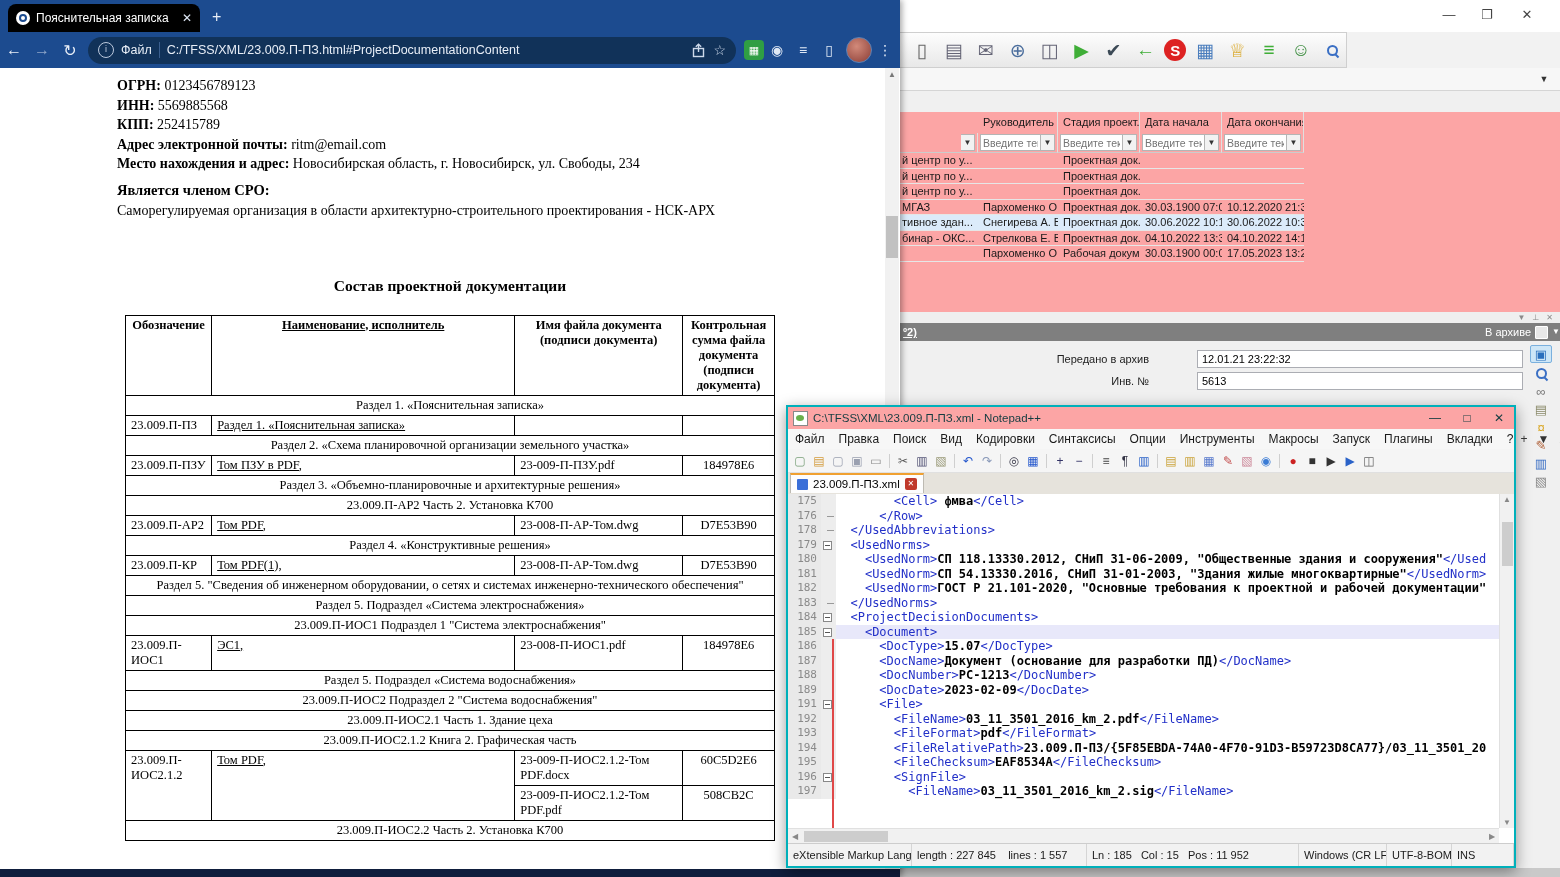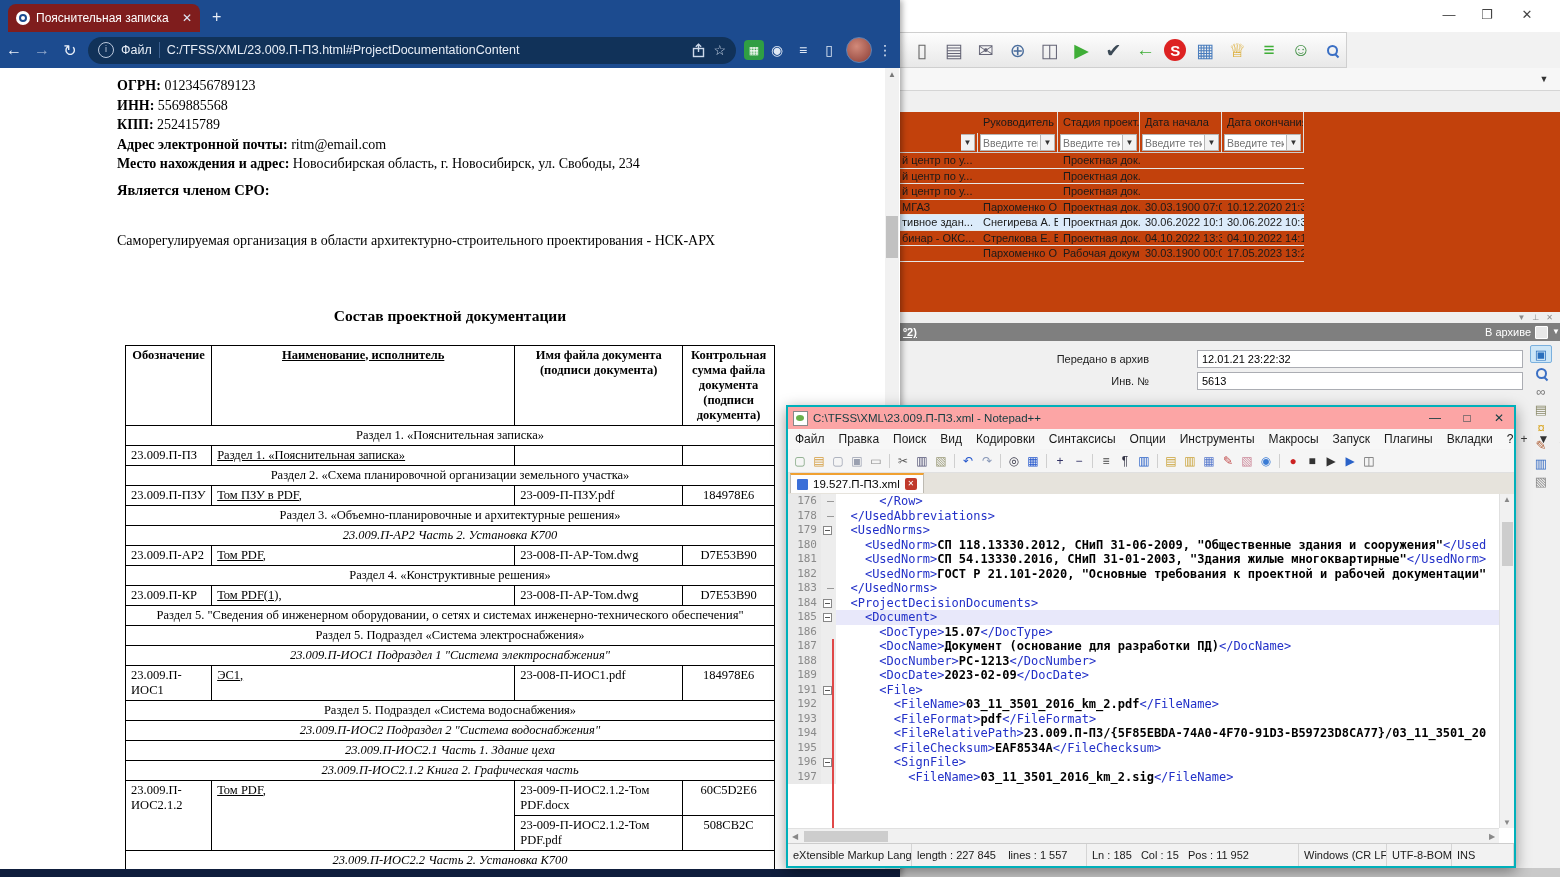--- a/index.html
+++ b/index.html
@@ -9,21 +9,21 @@
   #bgapp{position:absolute;inset:0;background:#f0f0f0;}
   .app-titlebar{position:absolute;left:0;top:0;width:1560px;height:32px;background:#ffffff;}
   .winctl{position:absolute;top:4px;width:30px;height:22px;text-align:center;color:#444;font-size:13px;line-height:22px;cursor:default;}
   .app-toolbar{position:absolute;left:897px;top:32px;width:450px;height:36px;background:linear-gradient(#fdfdfd,#e8e8e8);
                border:1px solid #cfcfcf;border-left:none;display:flex;align-items:center;gap:6px;padding-left:12px;box-sizing:border-box;}
   .app-toolbar-rest{position:absolute;left:1347px;top:32px;width:213px;height:36px;background:#f2f2f2;border-bottom:1px solid #cfcfcf;}
   .aico{width:26px;height:26px;display:flex;align-items:center;justify-content:center;font-size:19px;}
   .app-combo{position:absolute;left:897px;top:68px;width:663px;height:22px;background:#f7f7f7;border-bottom:1px solid #d5d5d5;}
   .combo-caret{position:absolute;right:8px;top:4px;width:16px;height:14px;color:#333;font-size:9px;text-align:center;line-height:14px;}
   
-  .grid{position:absolute;left:897px;top:112px;width:663px;height:200px;background:#c2410c;font-size:11px;color:#1a1a1a;text-decoration:underline;}
+  .grid{position:absolute;left:897px;top:112px;width:663px;height:200px;background:#fca5a5;font-size:11px;color:#1a1a1a;text-decoration:underline;}
   .gh{position:absolute;top:0;height:21px;line-height:21px;padding-left:5px;box-sizing:border-box;border-right:1px solid #e0e0e0;white-space:nowrap;overflow:hidden;}
   .gf{position:absolute;top:21px;height:20px;box-sizing:border-box;border-right:1px solid #e0e0e0;border-bottom:1px solid #ccc;display:flex;align-items:center;padding:1px 2px;}
   .gf input{flex:1;min-width:0;height:15px;border:1px solid #b5b5b5;font-size:10.5px;padding:0 2px;font-family:"Liberation Sans",sans-serif;}
   .gf .fcaret{width:13px;height:15px;border:1px solid #b5b5b5;border-left:none;background:#f2f2f2;font-size:8px;line-height:15px;text-align:center;color:#333;}
   .gr{position:absolute;height:15.5px;line-height:15.5px;box-sizing:border-box;border-bottom:1px solid #e6e6e6;white-space:nowrap;}
   .gr .gc{position:absolute;top:0;height:15.5px;padding-left:5px;box-sizing:border-box;overflow:hidden;white-space:nowrap;}
   .mini-strip{position:absolute;left:897px;top:312px;width:663px;height:11px;background:#efefef;}
   .mini-strip span{float:right;color:#8a8a8a;font-size:8px;line-height:11px;margin-right:7px;}
   .panel-hdr{position:absolute;left:897px;top:323px;width:663px;height:18px;background:#7f7f7f;color:#fff;font-size:11px;line-height:18px;text-decoration:underline;}
   .panel-hdr .lhs{margin-left:6px;text-decoration:underline;font-weight:bold;}
@@ -36,21 +36,21 @@
   .sico{width:20px;height:16px;display:flex;align-items:center;justify-content:center;font-size:13px;}
   .sico.sel{background:#cde6f7;border:1px solid #7ab0de;border-radius:2px;}
   .app-bottom{position:absolute;left:897px;top:868px;width:663px;height:9px;background:#c9c9c9;}
   
   .mag{display:inline-block;width:13px;height:13px;position:relative;}
   .mag::before{content:"";position:absolute;left:1px;top:1px;width:7px;height:7px;border:2px solid currentColor;border-radius:50%;}
   .mag::after{content:"";position:absolute;left:9px;top:9px;width:5px;height:2px;background:currentColor;transform:rotate(45deg);transform-origin:left center;}
   
   #browser{position:absolute;left:0;top:0;width:900px;height:877px;background:#fff;box-shadow:2px 0 6px rgba(0,0,0,.35);}
   .tabstrip{position:absolute;left:0;top:0;width:900px;height:32px;background:#1c4b8f;}
-  .btab{position:absolute;left:8px;top:4px;width:192px;height:28px;background:#7f1d1d;border-radius:8px 8px 0 0;
+  .btab{position:absolute;left:8px;top:4px;width:192px;height:28px;background:#000000;border-radius:8px 8px 0 0;
         display:flex;align-items:center;padding:0 8px;box-sizing:border-box;color:#fff;font-size:12px;gap:6px;}
   .btab .ttl{flex:1;overflow:hidden;white-space:nowrap;}
   .fav{width:14px;height:14px;border-radius:50%;background:#fff;position:relative;flex:none;}
   .fav::after{content:"";position:absolute;left:3px;top:3px;width:8px;height:8px;border-radius:50%;border:2px solid #1c4b8f;box-sizing:border-box;}
   .tclose{color:#dfe8f5;font-size:12px;}
   .newtab{position:absolute;left:212px;top:8px;color:#e8eef7;font-size:16px;}
   .btoolbar{position:absolute;left:0;top:32px;width:900px;height:36px;background:#1c4b8f;display:flex;align-items:center;color:#e8eef7;}
   .navico{width:28px;text-align:center;font-size:16px;}
   .pill{margin-left:4px;width:648px;height:27px;background:#113259;border-radius:14px;display:flex;align-items:center;
         color:#e8eef7;font-size:12.5px;padding:0 10px;box-sizing:border-box;gap:7px;}
@@ -65,27 +65,27 @@
             font-family:"Liberation Serif","DejaVu Serif",serif;color:#000;}
   .bscroll{position:absolute;left:885px;top:68px;width:14px;height:801px;background:#f1f1f1;}
   .bscroll .arr{position:absolute;left:0;width:14px;height:14px;color:#777;font-size:8px;text-align:center;line-height:14px;}
   .bthumb{position:absolute;left:1px;top:148px;width:12px;height:42px;background:#c1c1c1;}
   .bbottom{position:absolute;left:0;top:869px;width:900px;height:8px;background:#0f1e3d;}
   
   .doc{padding:8px 0 0 117px;width:660px;}
   .dline{font-size:14px;line-height:19.5px;}
   .dline b{font-weight:bold;}
   .sro-h{font-size:14.5px;font-weight:bold;margin-top:5px;line-height:22px;}
-  .sro-t{font-size:14px;line-height:20px;margin-top:30px;}
+  .sro-t{font-size:14px;line-height:20px;}
   .dtitle{font-size:15.5px;font-weight:bold;text-align:center;width:650px;margin:56px 0 20px 8px;}
   table.dt{border-collapse:collapse;margin-left:8px;width:650px;font-size:12.5px;}
   table.dt td,table.dt th{border:1px solid #000;padding:2px 5px;vertical-align:top;font-weight:normal;}
   table.dt th{font-weight:bold;text-align:center;white-space:pre-line;}
   .sectr td{font-weight:bold;text-align:center;}
-  .subtr td{font-weight:bold;font-style:italic;text-align:center;}
+  .subtr td{font-weight:bold;text-align:center;}
   .c1{width:72px;}.c2{width:283px;text-decoration:underline;}.c3{width:152px;}.c4{width:78px;text-align:center;}
   
   #notepad{position:absolute;left:786px;top:405px;width:730px;height:463px;background:#fff;border:2px solid #00b0ba;
            box-sizing:border-box;box-shadow:0 4px 14px rgba(0,0,0,.4);font-size:12px;}
   .np-title{position:absolute;left:0;top:0;width:726px;height:22px;background:#fca5a5;color:#143c40;
             display:flex;align-items:center;font-size:11.5px;gap:5px;padding-left:5px;box-sizing:border-box;}
   .npicon{width:13px;height:13px;background:#fff;border:1px solid #888;position:relative;flex:none;}
   .npicon::after{content:"";position:absolute;left:2px;top:3px;width:8px;height:6px;background:#6ab04c;border-radius:50%;}
   .np-ctl{position:absolute;top:0;height:22px;width:30px;text-align:center;line-height:22px;color:#143c40;font-size:12px;}
   .np-menu{position:absolute;left:0;top:22px;width:726px;height:20px;background:#f7f7f7;display:flex;align-items:center;
@@ -482,25 +482,26 @@
         <span class="tsep"></span>
         <span class="nico" style="color: rgb(204, 34, 34);">●</span>
         <span class="nico" style="color: rgb(51, 51, 51);">■</span>
         <span class="nico" style="color: rgb(51, 51, 51);">▶</span>
         <span class="nico" style="color: rgb(42, 98, 200);">▶</span>
         <span class="nico" style="color: rgb(102, 102, 102);">◫</span>
       </div>
     <div class="np-tabbar">
       <div class="np-tab">
         <span class="savico"></span>
-        <span>19.527.П-ПЗ.xml</span>
+        <span>23.009.П-ПЗ.xml</span>
         <span class="tabx">✕</span>
       </div>
     </div>
     <div class="np-edit" id="np-edit">
+        <div class="cl"><span class="ln">175</span><span class="fm"></span><span class="ct"><span class="txt">        </span><span class="tag">&lt;Cell&gt;</span><span class="txt"> фмва</span><span class="tag">&lt;/Cell&gt;</span></span></div>
         <div class="cl"><span class="ln">176</span><span class="fm"><span class="fend"></span></span><span class="ct"><span class="txt">      </span><span class="tag">&lt;/Row&gt;</span></span></div>
         <div class="cl"><span class="ln">178</span><span class="fm"><span class="fend"></span></span><span class="ct"><span class="txt">  </span><span class="tag">&lt;/UsedAbbreviations&gt;</span></span></div>
         <div class="cl"><span class="ln">179</span><span class="fm"><span class="fbox"></span></span><span class="ct"><span class="txt">  </span><span class="tag">&lt;UsedNorms&gt;</span></span></div>
         <div class="cl"><span class="ln">180</span><span class="fm"></span><span class="ct"><span class="txt">    </span><span class="tag">&lt;UsedNorm&gt;</span><span class="txt">СП 118.13330.2012, СНиП 31-06-2009, "Общественные здания и сооружения"</span><span class="tag">&lt;/Used</span></span></div>
         <div class="cl"><span class="ln">181</span><span class="fm"></span><span class="ct"><span class="txt">    </span><span class="tag">&lt;UsedNorm&gt;</span><span class="txt">СП 54.13330.2016, СНиП 31-01-2003, "Здания жилые многоквартирные"</span><span class="tag">&lt;/UsedNorm&gt;</span></span></div>
         <div class="cl"><span class="ln">182</span><span class="fm"></span><span class="ct"><span class="txt">    </span><span class="tag">&lt;UsedNorm&gt;</span><span class="txt">ГОСТ Р 21.101-2020, "Основные требования к проектной и рабочей документации"</span></span></div>
         <div class="cl"><span class="ln">183</span><span class="fm"><span class="fend"></span></span><span class="ct"><span class="txt">  </span><span class="tag">&lt;/UsedNorms&gt;</span></span></div>
         <div class="cl"><span class="ln">184</span><span class="fm"><span class="fbox"></span></span><span class="ct"><span class="txt">  </span><span class="tag">&lt;ProjectDecisionDocuments&gt;</span></span></div>
         <div class="cl cur"><span class="ln">185</span><span class="fm"><span class="fbox"></span></span><span class="ct"><span class="txt">    </span><span class="tag">&lt;Document&gt;</span></span></div>
         <div class="cl"><span class="ln">186</span><span class="fm"></span><span class="ct"><span class="txt">      </span><span class="tag">&lt;DocType&gt;</span><span class="txt">15.07</span><span class="tag">&lt;/DocType&gt;</span></span></div>

